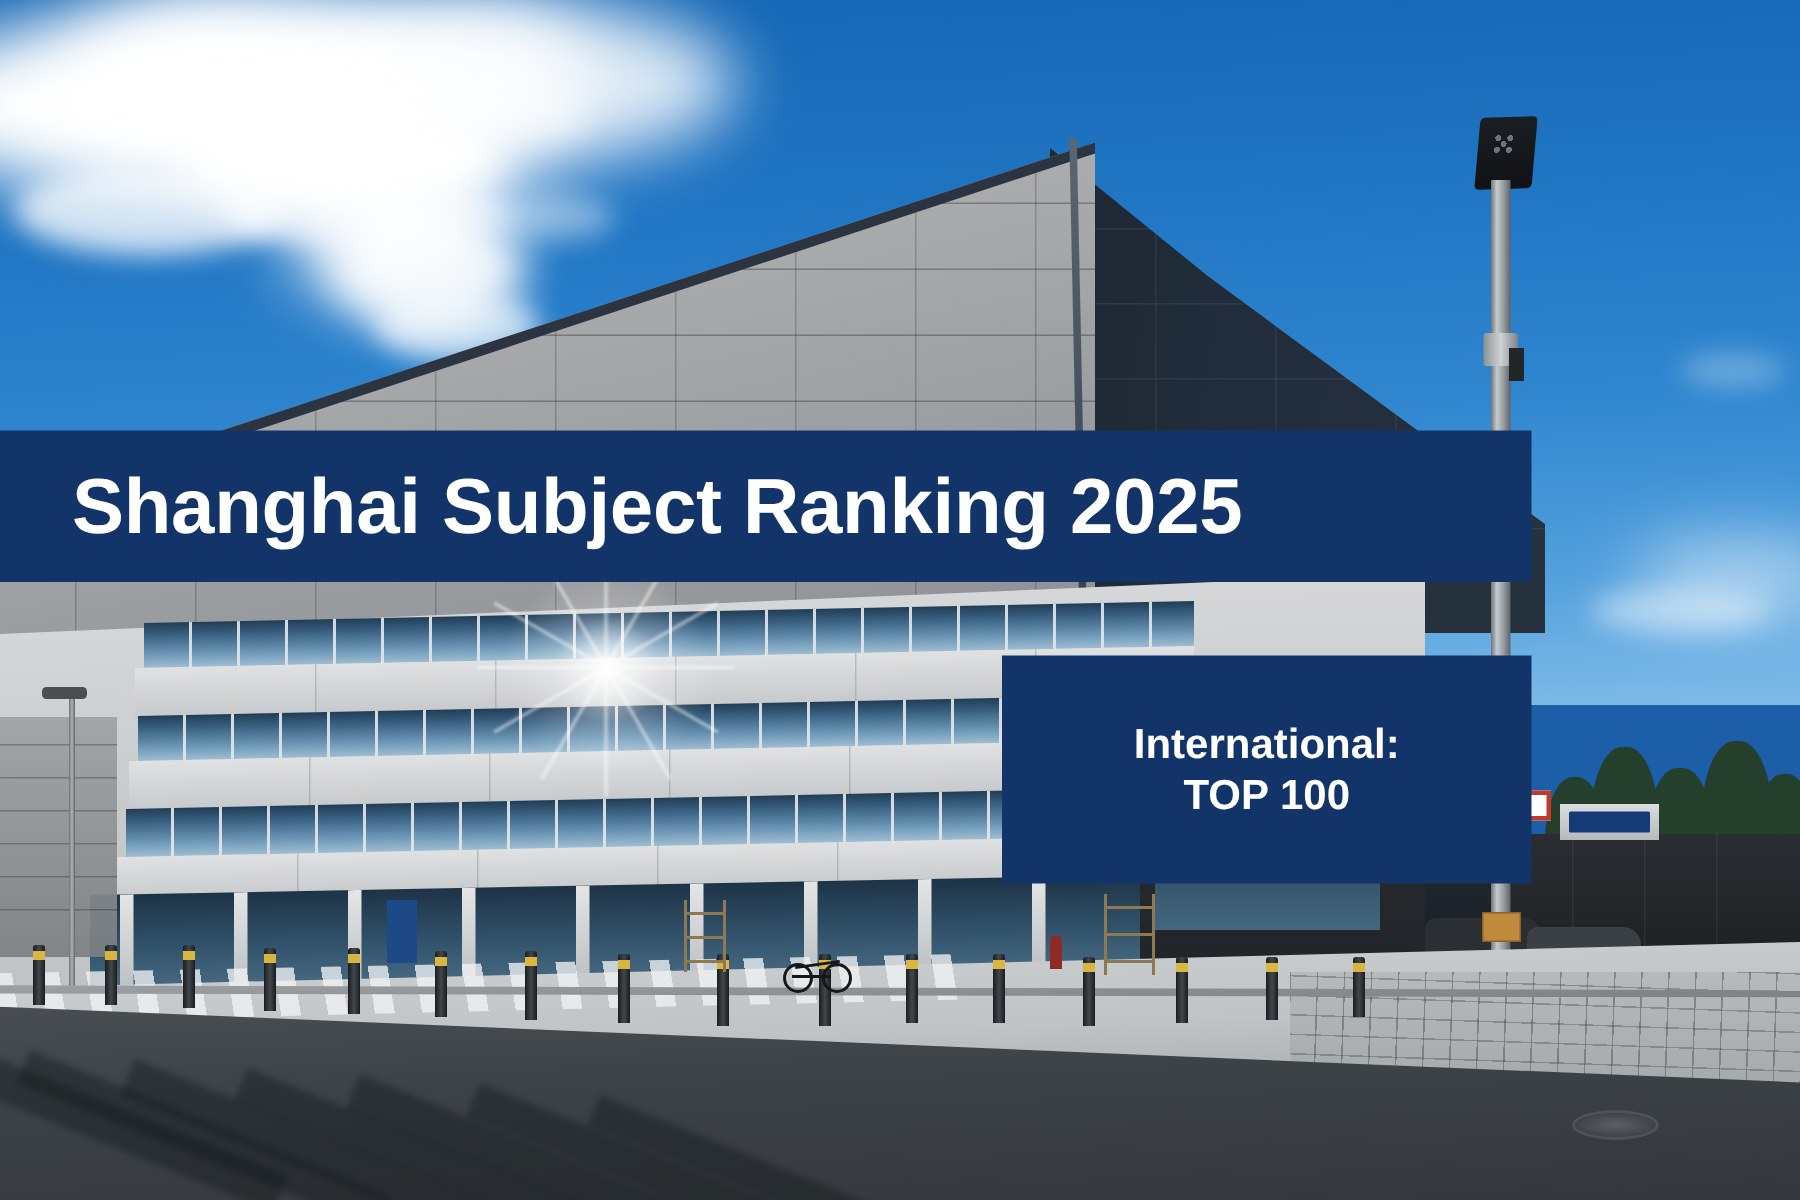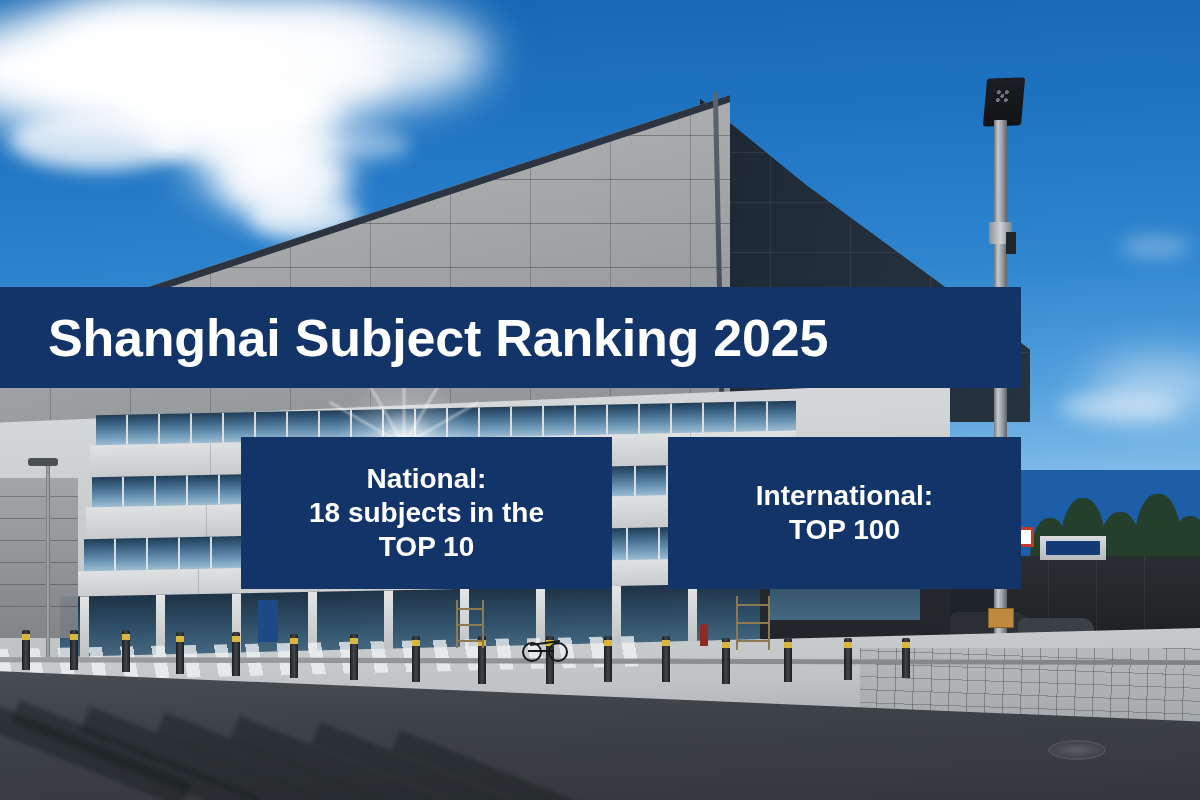--- a/index.html
+++ b/index.html
@@ -566,24 +566,19 @@
       <div class="rung" style="top:24px;"></div>
       <div class="rung" style="top:40px;"></div>
   </div>
   <div style="position:absolute; left:700px; top:624px; width:8px; height:22px; background:#8e2b24; border-radius:3px 3px 0 0;"></div>
   <div style="position:absolute; left:258px; top:600px; width:20px; height:42px; background:#1d4a86;"></div>
 
   <div class="panel" id="title-banner">
     <span id="title-text">Shanghai Subject Ranking 2025</span>
   </div>
 
-  <div class="panel info-box" id="box-national">
-    <div class="info-line">National:</div>
-    <div class="info-line">18 subjects in the</div>
-    <div class="info-line">TOP 10</div>
-  </div>
 
   <div class="panel info-box" id="box-international">
     <div class="info-line">International:</div>
     <div class="info-line">TOP 100</div>
   </div>
 
 </div>
 
 </body></html>

